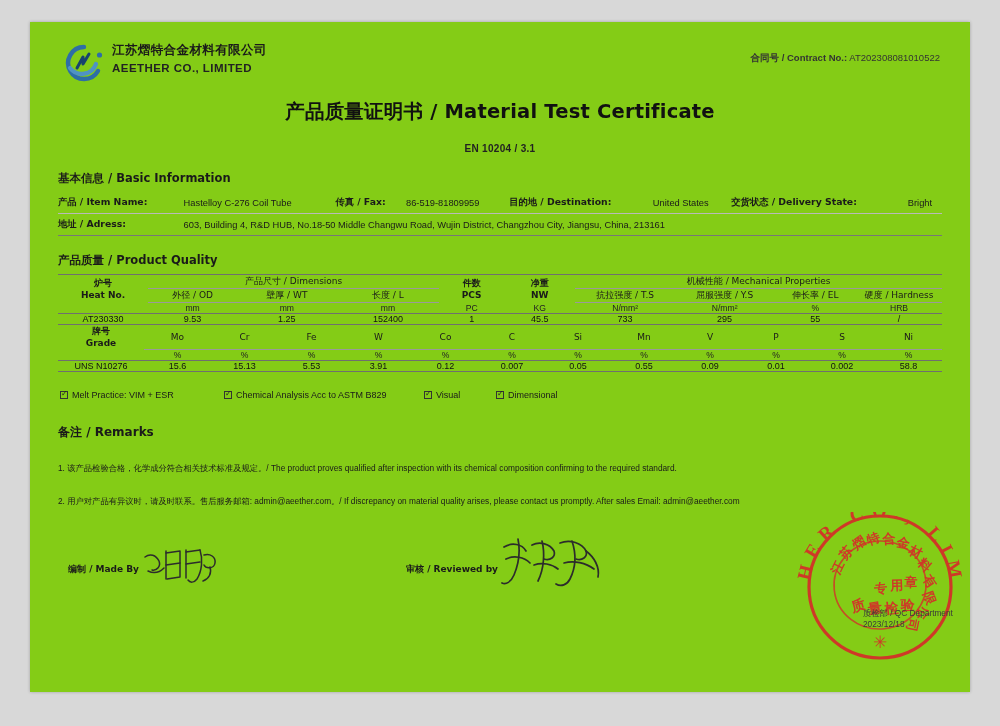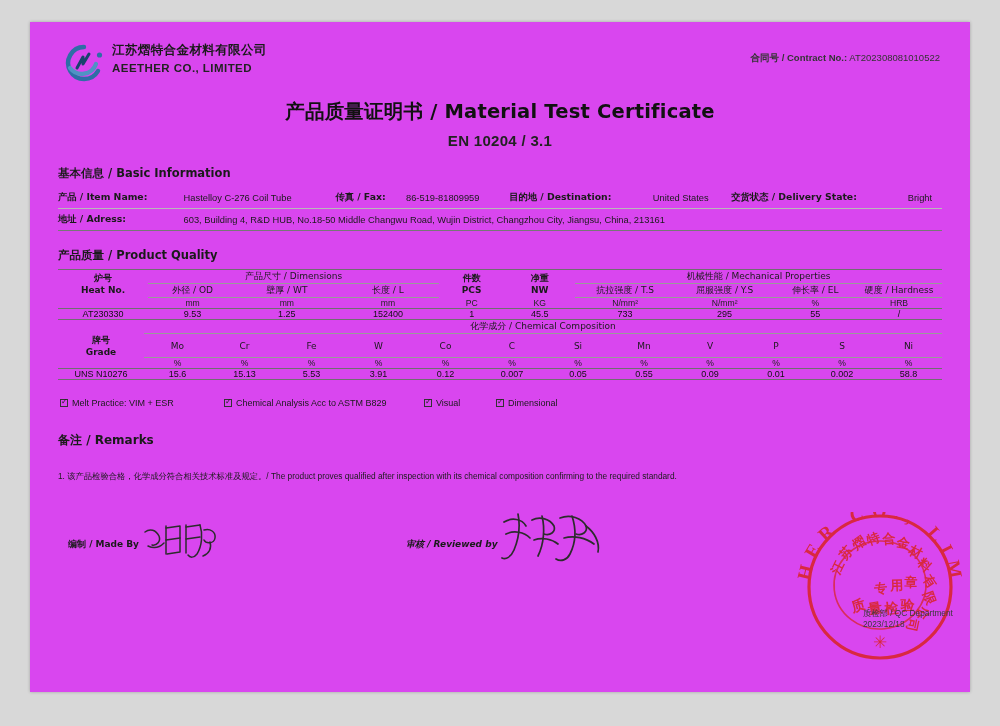--- a/index.html
+++ b/index.html
@@ -12,21 +12,21 @@
     position: relative;
     width: 1000px;
     height: 726px;
     background: #d8d8d8;
     overflow: hidden;
   }
   .sheet {
     position: absolute;
     left: 30px; top: 22px;
     width: 940px; height: 670px;
-    background: #d946ef;
+    background: #84cc16;
     box-shadow: 0 0 3px rgba(0,0,0,0.25);
   }
   .inner { position: absolute; left: 28px; top: 20px; width: 884px; }
 
   
   .hdr { position: relative; height: 46px; }
   .logo-wrap { position: absolute; left: 4px; top: 2px; width: 44px; height: 38px; }
   .brand { position: absolute; left: 54px; top: 0px; }
   .brand-cn {
     font-size: 12.5px; font-weight: bold; color: #1a1a1a;
@@ -44,22 +44,22 @@
   .contract b { font-weight: bold; }
 
   
   .title-block { text-align: center; margin-top: 10px; }
   .title-main {
     font-size: 19.5px; font-weight: bold; color: #111;
     font-family: "DejaVu Sans", "Liberation Sans", sans-serif;
     letter-spacing: .2px;
   }
   .title-sub {
-    font-size: 15px; font-weight: bold; color: #222;
-    margin-top: 7px; letter-spacing: .3px;
+    font-size: 10px; font-weight: bold; color: #222;
+    margin-top: 18px; letter-spacing: .3px;
   }
 
   
   .sect {
     text-align: left; font-size: 11.5px; font-weight: bold;
     color: #1a1a1a; margin-top: 17px; margin-bottom: 6px;
     font-family: "DejaVu Sans", "Liberation Sans", sans-serif;
   }
 
   
@@ -121,21 +121,21 @@
     margin-top: 18px; font-size: 12px; font-weight: bold; color: #1a1a1a;
     font-family: "DejaVu Sans","Liberation Sans",sans-serif;
   }
   .rline { font-size: 8.3px; color: #1a1a1a; margin-top: 21px; line-height: 12px; }
 
   
   .sigrow { position: relative; margin-top: 34px; height: 48px; }
   .siglab { position: absolute; font-size: 9px; font-weight: bold; color: #1a1a1a;
             font-family: "DejaVu Sans","Liberation Sans",sans-serif; top: 22px; margin-left: 8px; }
   .sig-made { left: 2px; }
-  .sig-rev { left: 340px; font-style: italic; }
+  .sig-rev { left: 340px; }
   .sign-svg { position: absolute; top: -2px; }
 
   
   .stamp {
     position: absolute; left: 762px; top: 490px;
     width: 176px; height: 150px; pointer-events: none;
   }
   .stamp-meta {
     position: absolute; left: 833px; top: 586px;
     font-size: 8.3px; color: #3a3a3a; line-height: 11px; text-align: left;
@@ -271,24 +271,20 @@
             <col style="width:67px">
             <col style="width:66px">
             <col style="width:66px">
           <col style="width:66px">
             <col style="width:66px">
             <col style="width:66px">
             <col style="width:66px">
             <col style="width:67px">
         </colgroup>
         <tbody>
-            <tr>
-          <td></td>
-          <td class="grp bb-thin" colspan="12">化学成分 / Chemical Composition</td>
-        </tr>
         <tr>
           <td rowspan="1" style="vertical-align:middle">
             <div class="stub">牌号</div>
             <div class="stub">Grade</div>
           </td>
           <td class="colh bb-thin">Mo</td>
           <td class="colh bb-thin">Cr</td>
           <td class="colh bb-thin">Fe</td>
           <td class="colh bb-thin">W</td>
           <td class="colh bb-thin">Co</td>
@@ -343,20 +339,21 @@
         <div class="chk" style="left:366px">
           <span class="cbox"></span><span>Visual</span>
         </div>
         <div class="chk" style="left:438px">
           <span class="cbox"></span><span>Dimensional</span>
         </div>
       </div>
 
       <div class="remarks-h">备注 / Remarks</div>
       <div class="rline">1. 该产品检验合格，化学成分符合相关技术标准及规定。/ The product proves qualified after inspection with its chemical composition confirming to the required standard.</div>
+      <div class="rline">2. 用户对产品有异议时，请及时联系。售后服务邮箱: admin@aeether.com。/ If discrepancy on material quality arises, please contact us promptly. After sales Email: admin@aeether.com</div>
 
       <div class="sigrow">
         <div class="siglab sig-made">编制 / Made By</div>
         <svg class="sign-svg" style="left:82px; top:0px" width="86" height="46" viewBox="0 0 86 46">
           <g fill="none" stroke="#2c2c2c" stroke-width="1.5" stroke-linecap="round" stroke-linejoin="round">
             <path d="M5 16 C10 12, 16 14, 19 20 C21 25, 17 30, 12 29"></path>
             <path d="M8 30 C14 33, 20 31, 24 27"></path>
             <path d="M26 10 L26 38"></path>
             <path d="M26 12 L40 10 L40 36 L27 38"></path>
             <path d="M26 24 L40 22"></path>

